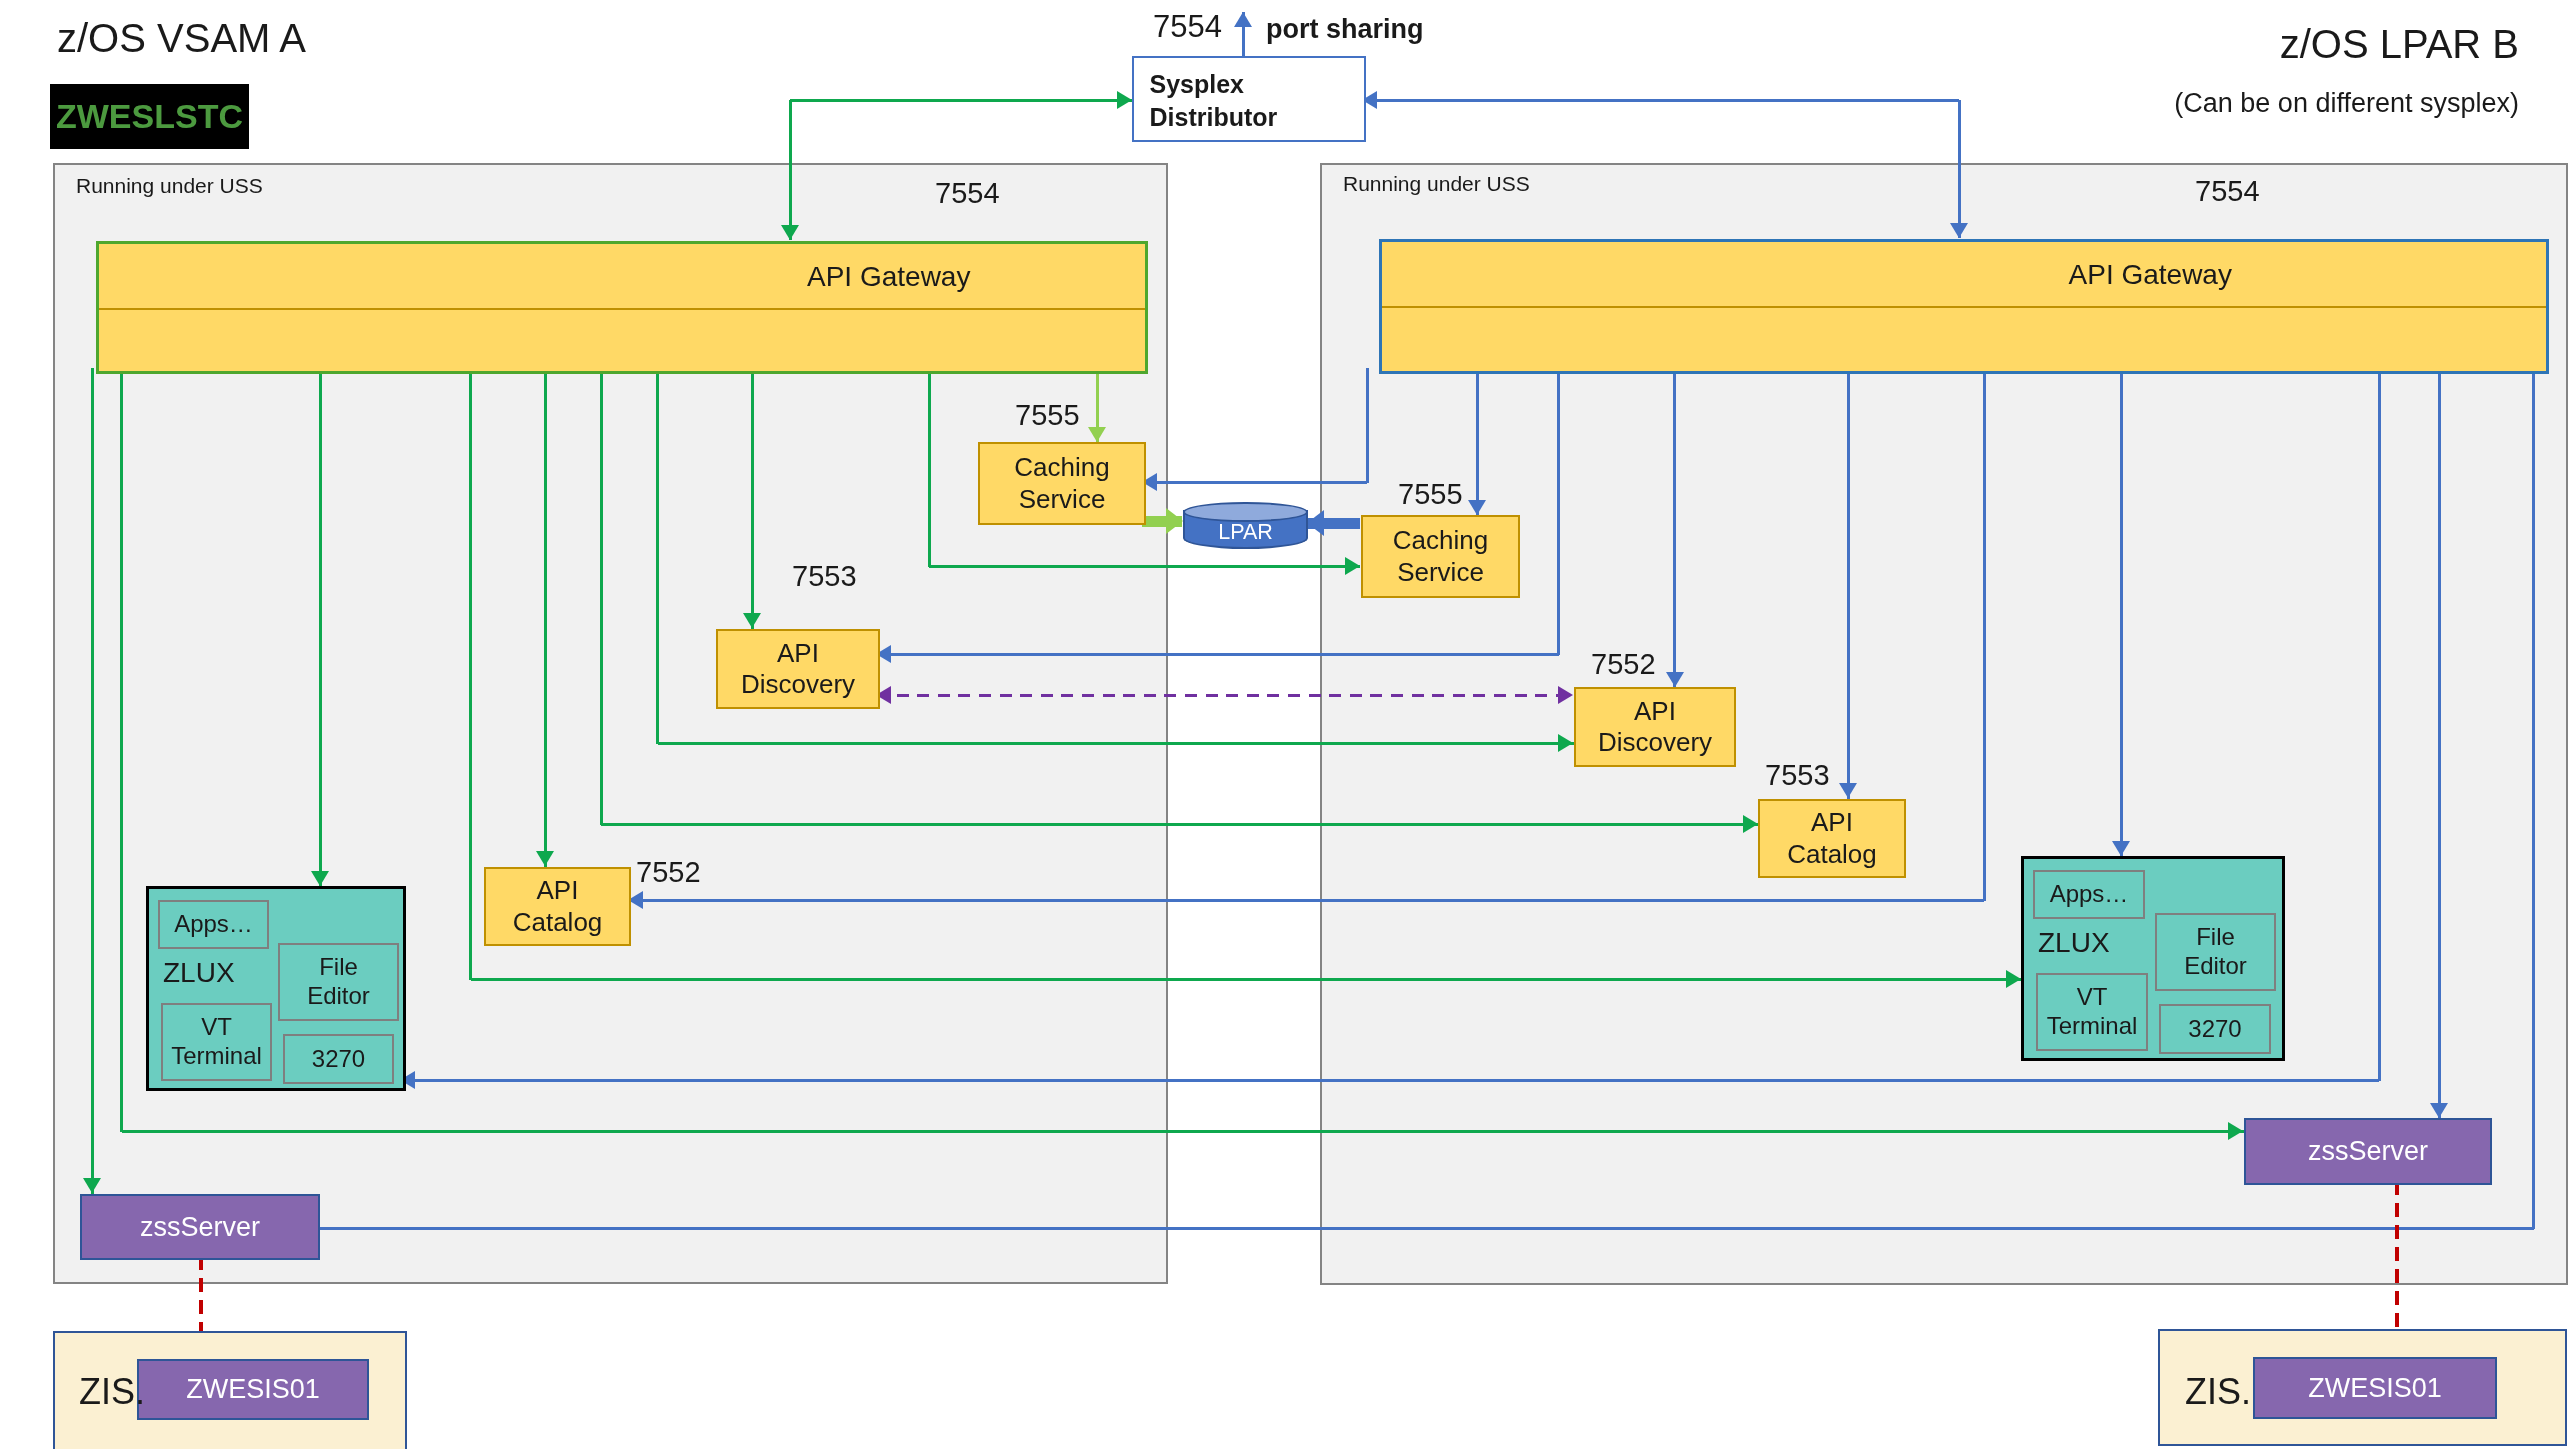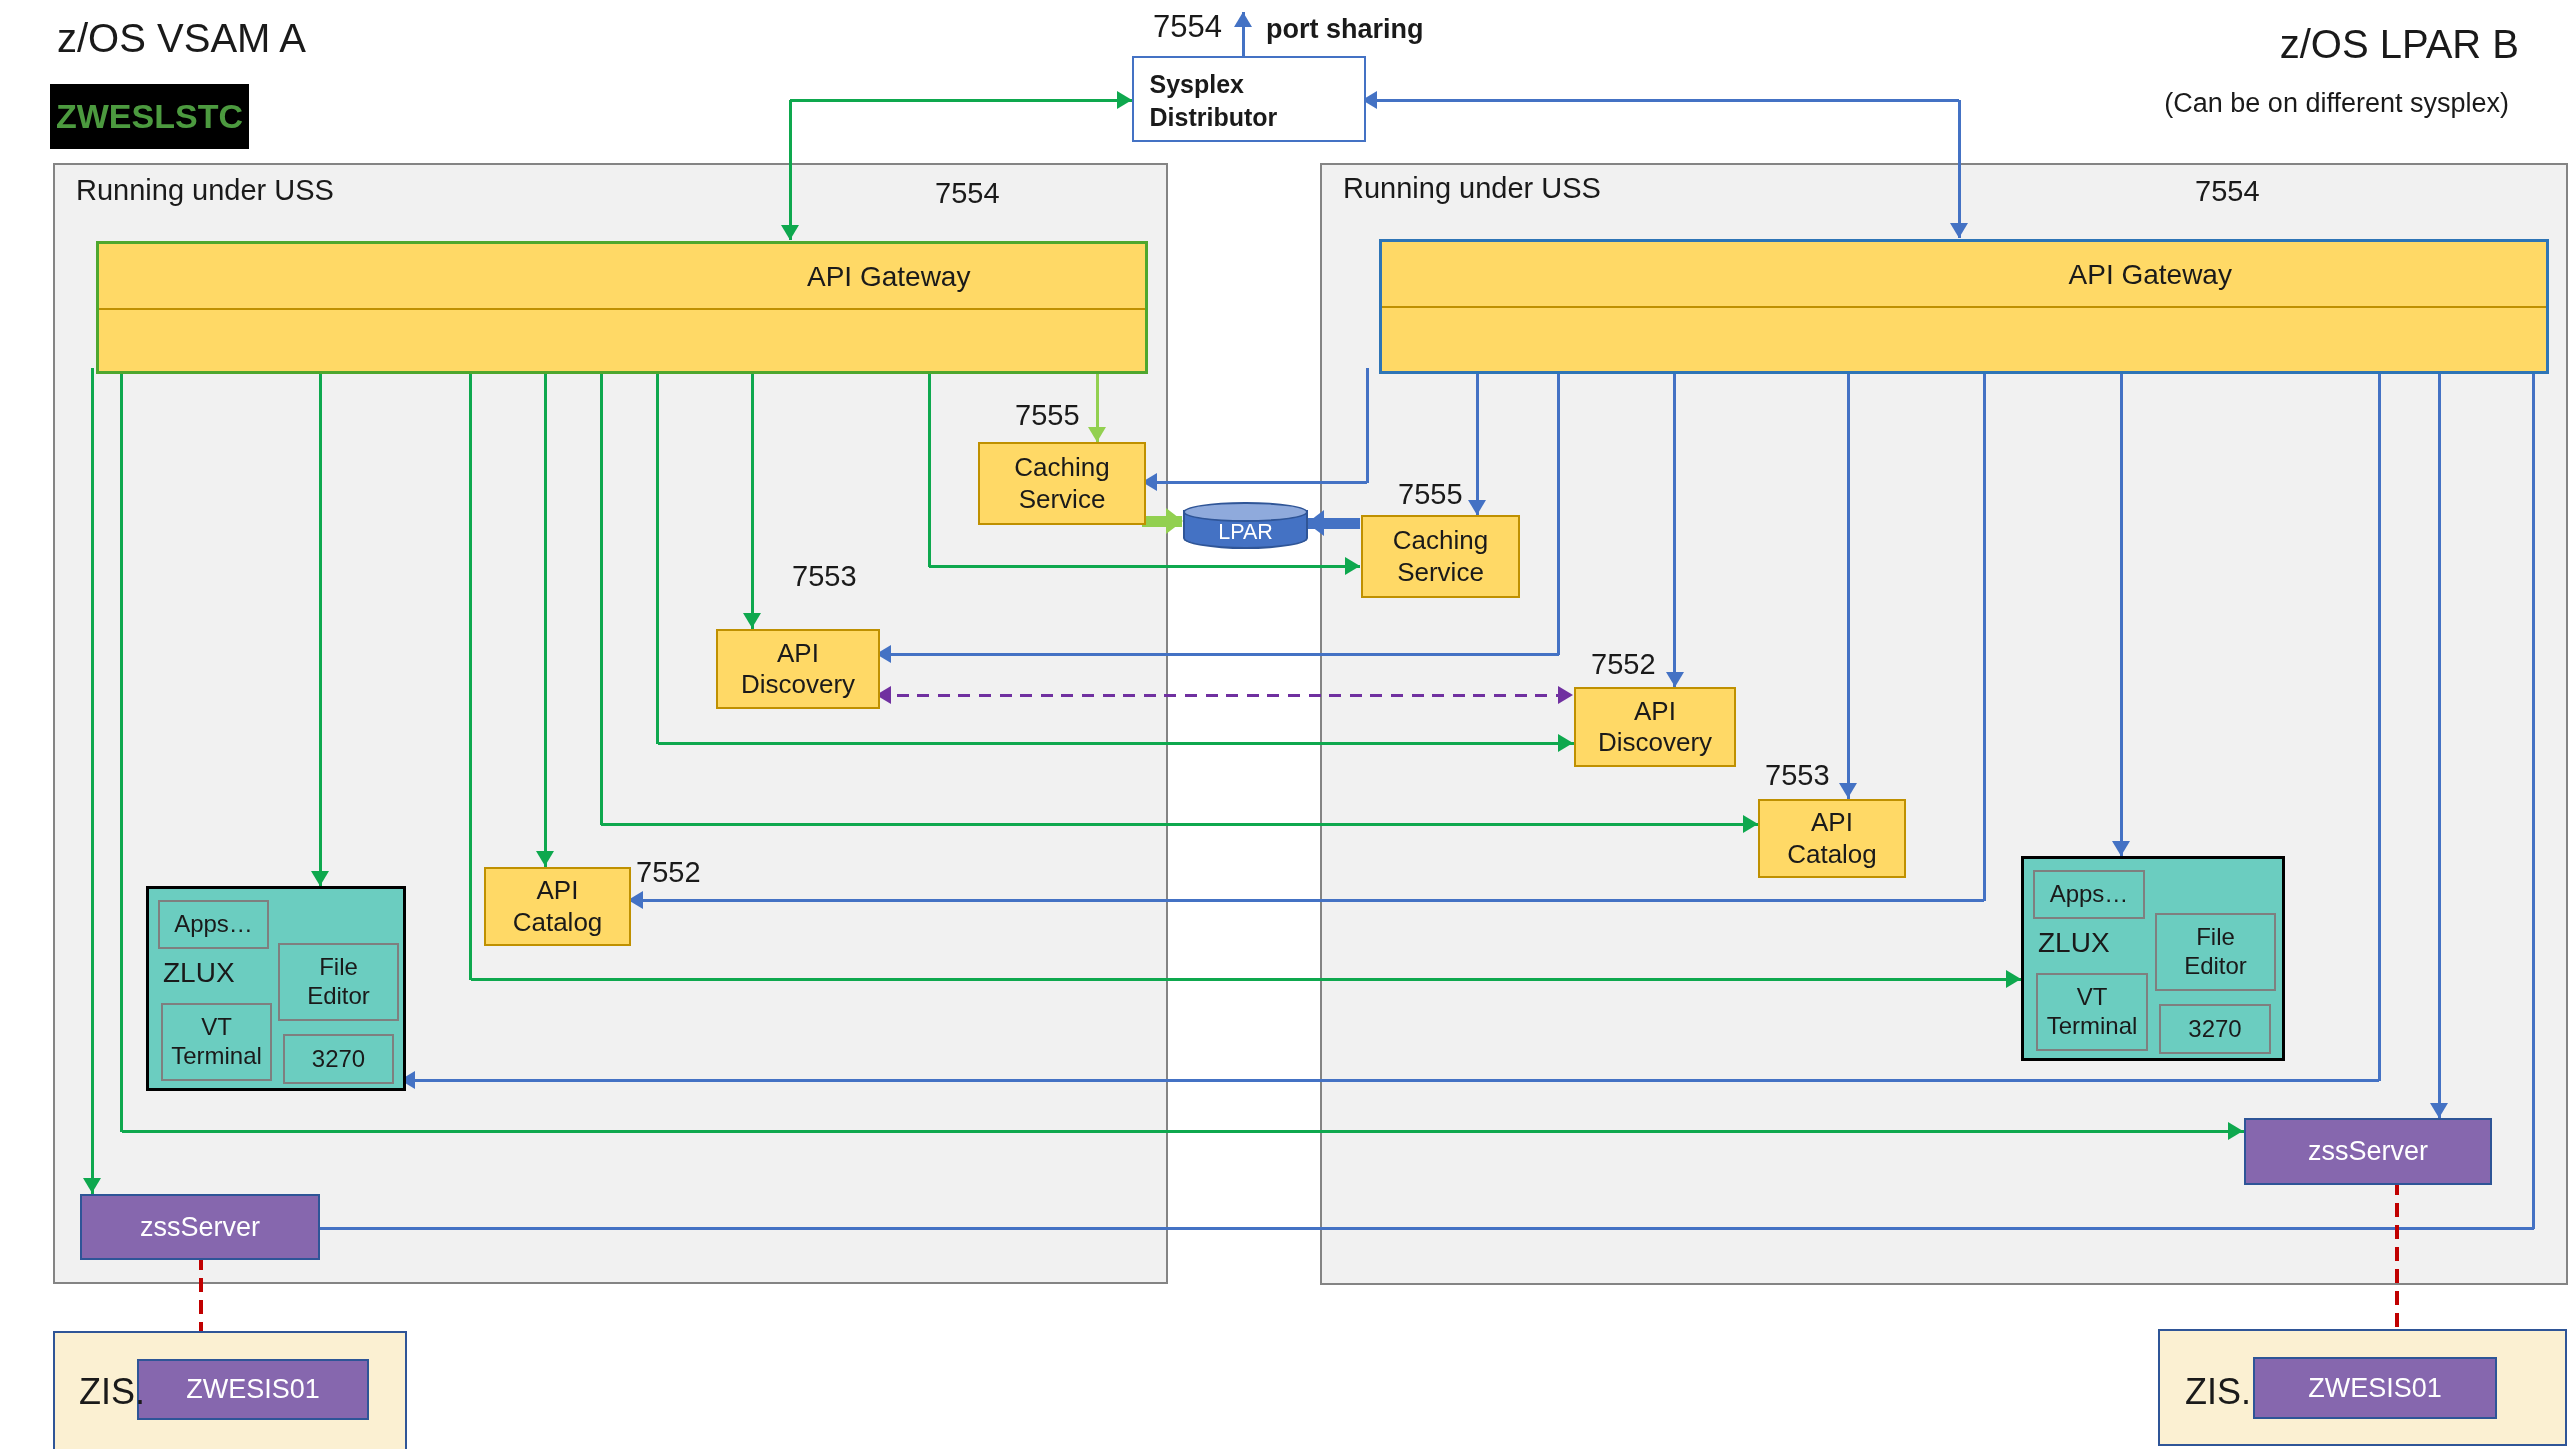--- a/index.html
+++ b/index.html
@@ -1,21 +1,21 @@
 <!DOCTYPE html>
 <html style="font-size:13.7px"><head>
 <meta charset="utf-8">
 <style>
   html,body{margin:0;padding:0;background:#fff;}
   body{width:2576px;height:1449px;position:relative;overflow:hidden;
        font-family:"Liberation Sans","DejaVu Sans",sans-serif;color:#1a1a1a;
        -webkit-font-smoothing:antialiased;}
   
   .uss{position:absolute;background:#F1F1F1;border:2.6px solid #848484;z-index:1;}
-  .uss-label{position:absolute;font-size:29px;z-index:4;}
+  .uss-label{position:absolute;font-size:21px;z-index:4;}
   .port{position:absolute;font-size:29px;z-index:4;white-space:nowrap;}
   .title{position:absolute;font-size:40px;font-weight:500;z-index:4;white-space:nowrap;}
   .note{position:absolute;font-size:27px;z-index:4;white-space:nowrap;}
   .badge{position:absolute;background:#000;color:#4C9A3F;font-size:34px;font-weight:600;
          display:flex;align-items:center;justify-content:center;z-index:4;}
   
   .gw{position:absolute;background:#FFD966;z-index:3;}
   .gw .divider{position:absolute;left:0;right:0;top:64px;height:1.7px;background:#BF9000;}
   .gw .gw-label{position:absolute;top:17px;transform:translateX(-50%);font-size:28px;}
   .ybox{position:absolute;background:#FFD966;border:2.6px solid #BF9000;display:flex;
@@ -47,21 +47,21 @@
   
   #edges .seg{position:absolute;z-index:2;}
   #edges .arr{position:absolute;width:0;height:0;z-index:2;}
 </style>
 </head>
 <body>
 
 <div class="title" style="left:57px;top:15.5px;">z/OS VSAM A</div>
 <div class="badge" style="left: 50px; top: 84px; width: 199px; height: 65px; color: rgb(76, 154, 63);">ZWESLSTC</div>
 <div class="title" style="right:57px;top:22px;text-align:left;">z/OS LPAR B</div>
-<div class="note" style="right:67px;top:88px;">(Can be on different sysplex)</div>
+<div class="note" style="right:57px;top:88px;">(Can be on different sysplex)</div>
 
 <div class="sysplex" style="left:1132px;top:56px;width:230px;height:82px;font-weight:bold;">
   <span>Sysplex Distributor</span>
 </div>
 <div class="port" style="left:1153px;top:8.6px;font-size:31px;">7554</div>
 <div class="note" style="left:1266px;top:13.7px;font-weight:bold;">port sharing</div>
 
 <div class="uss" style="left:53px;top:163px;width:1111px;height:1117px;"></div>
 <div class="uss" style="left:1320px;top:163px;width:1244px;height:1118px;"></div>
 <div class="uss-label" style="left:76px;top:174px;">Running under USS</div>

